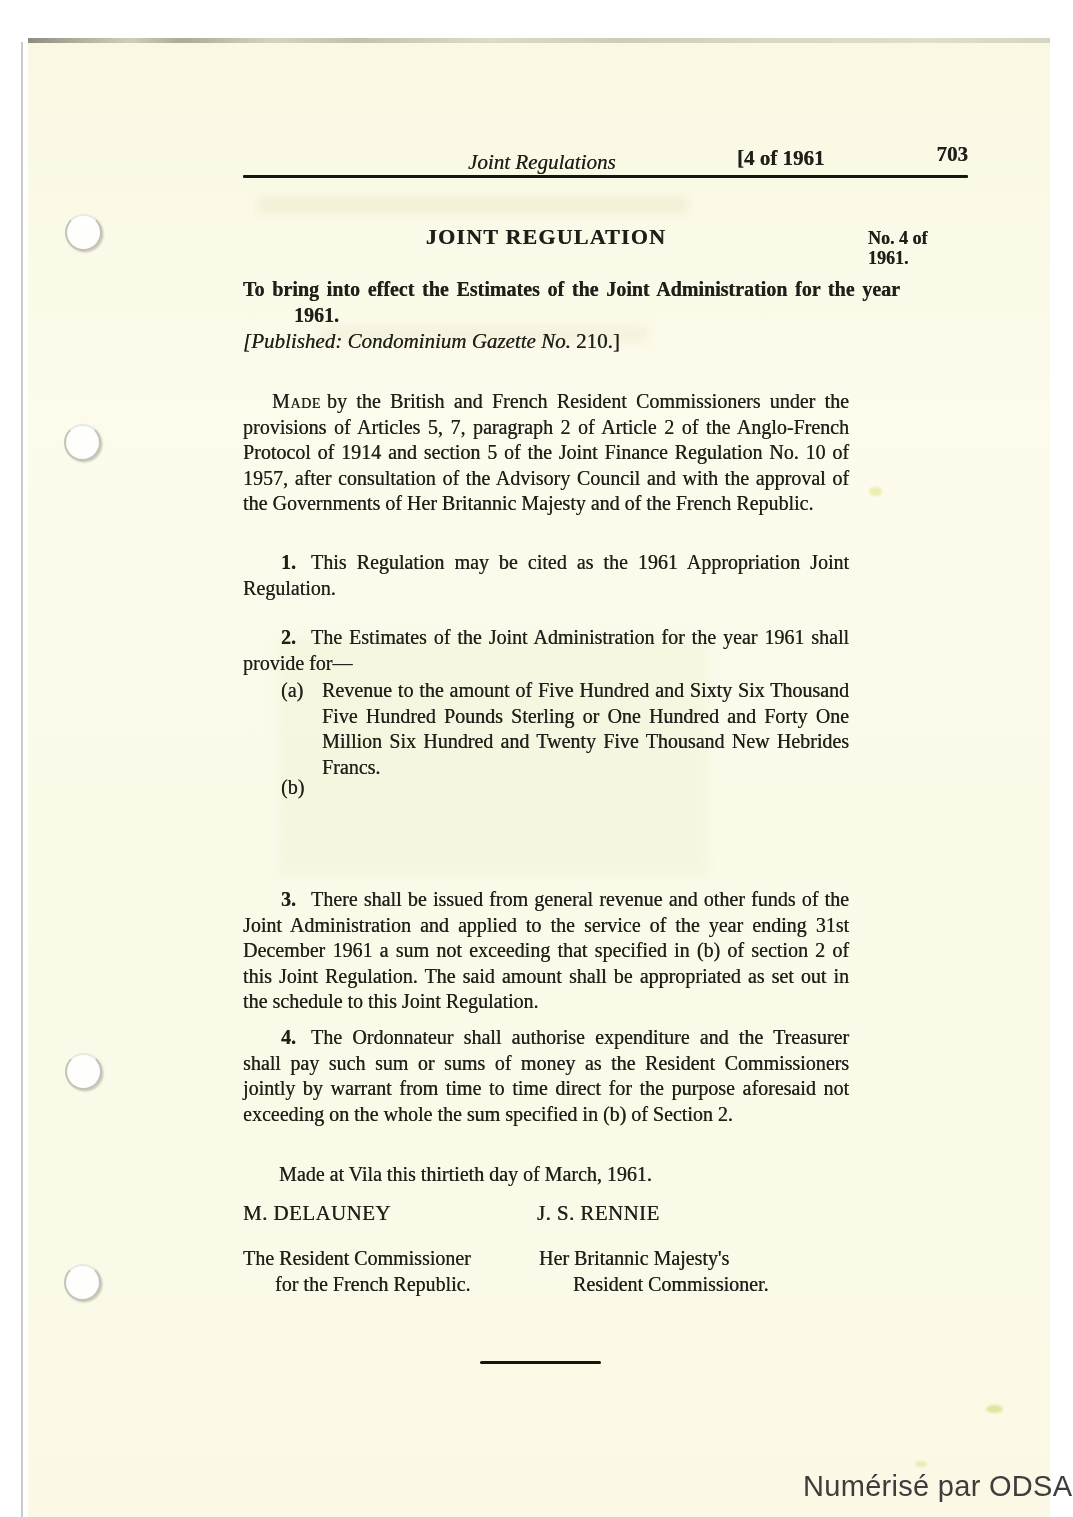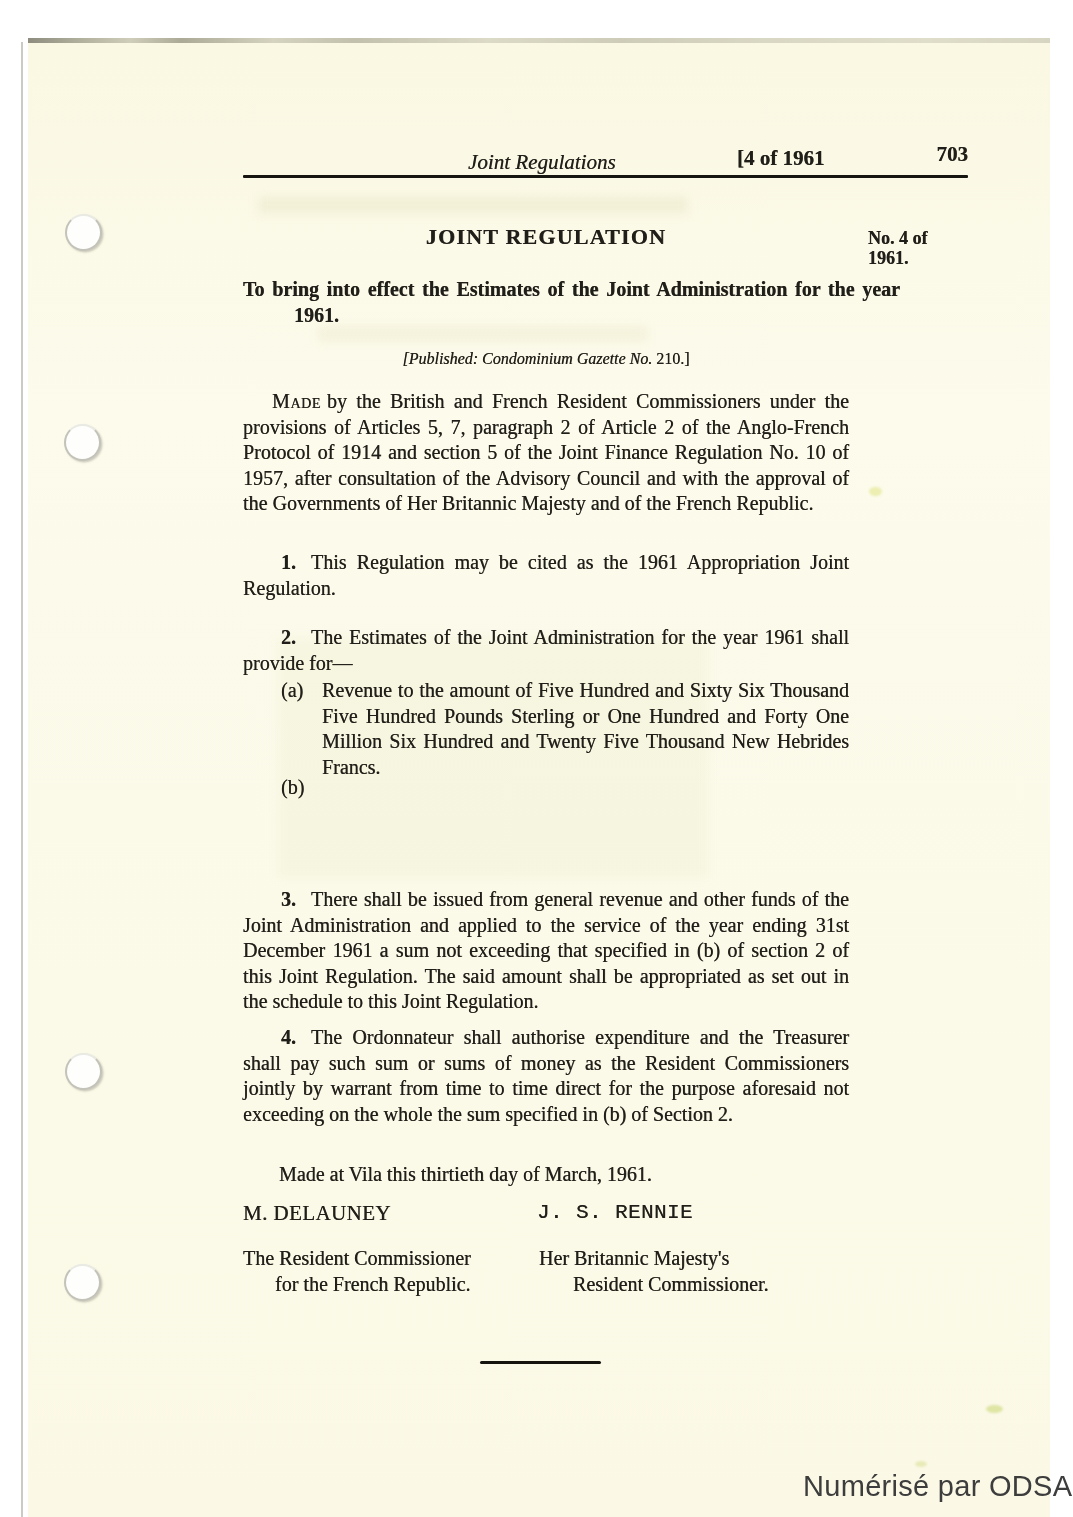--- a/index.html
+++ b/index.html
@@ -45,21 +45,21 @@
   .citation{position:absolute;left:494px;top:4px;font-weight:700;}
   .page-number{position:absolute;right:0;top:0;font-weight:700;}
   .header-rule{position:absolute;top:137px;left:0;width:725px;height:3px;background:#16150f;border-radius:1px;}
   .reg-title{position:absolute;top:186px;left:0;width:606px;text-align:center;
     font-size:22px;font-weight:700;letter-spacing:1.2px;}
   .margin-note{position:absolute;left:625px;top:190px;width:95px;
     font-size:18px;font-weight:700;line-height:20px;}
   .subject{position:absolute;top:238px;left:0;width:606px;
     font-size:20px;font-weight:700;line-height:26px;
     padding-left:51px;text-indent:-51px;text-align:justify;}
-  .published{position:absolute;top:312px;left:0;width:606px;font-size:16px;text-align:center;}
+  .published{position:absolute;top:291px;left:0;width:606px;font-size:21px;}
   .published .it{font-style:italic;}
   .para{position:absolute;left:0;width:606px;font-size:20px;line-height:25.5px;
     text-align:justify;margin:0;}
   .indent{text-indent:29px;}
   .indent38{text-indent:38px;}
   .lead{font-variant:small-caps;letter-spacing:.6px;margin-right:6px;}
   .sec-num{font-weight:700;margin-right:15px;}
   .item{position:absolute;width:606px;font-size:20px;line-height:25.5px;text-align:justify;
     box-sizing:border-box;padding-left:79px;}
   .item-label{position:absolute;left:38px;top:0;}
@@ -129,21 +129,21 @@
     </div>
 
     <p class="para indent38" style="top:849px;"><span class="sec-num">3.</span><span>There shall be issued from general revenue and other funds of the Joint Administration and applied to the service of the year ending 31st December 1961 a sum not exceeding that specified in (b) of section 2 of this Joint Regulation. The said amount shall be appropriated as set out in the schedule to this Joint Regulation.</span></p>
 
     <p class="para indent38" style="top:987px;"><span class="sec-num">4.</span><span>The Ordonnateur shall authorise expenditure and the Treasurer shall pay such sum or sums of money as the Resident Commissioners jointly by warrant from time to time direct for the purpose aforesaid not exceeding on the whole the sum specified in (b) of Section 2.</span></p>
 
     <p class="para" style="top:1124px;text-indent:36px;">Made at Vila this thirtieth day of March, 1961.</p>
 
     <div class="sig-names">
       <span class="abs" style="left:0;top:0;">M. DELAUNEY</span>
-      <span class="abs" style="left:294px;top:0;font-family:Liberation Mono, monospace;">J. S. RENNIE</span>
+      <span class="abs" style="left:294px;top:0;">J. S. RENNIE</span>
     </div>
     <div class="sig-titles">
       <span class="abs" style="left:0;top:0;">The Resident Commissioner</span>
       <span class="abs" style="left:32px;top:26px;">for the French Republic.</span>
       <span class="abs" style="left:296px;top:0;">Her Britannic Majesty's</span>
       <span class="abs" style="left:330px;top:26px;">Resident Commissioner.</span>
     </div>
 
     <div class="end-rule"></div>
   </div>

